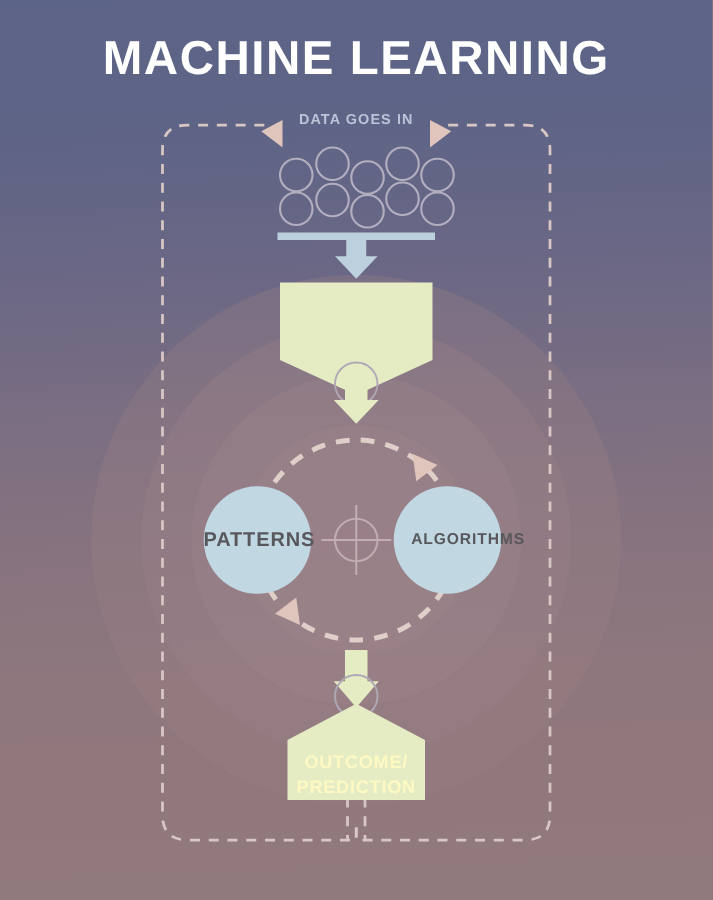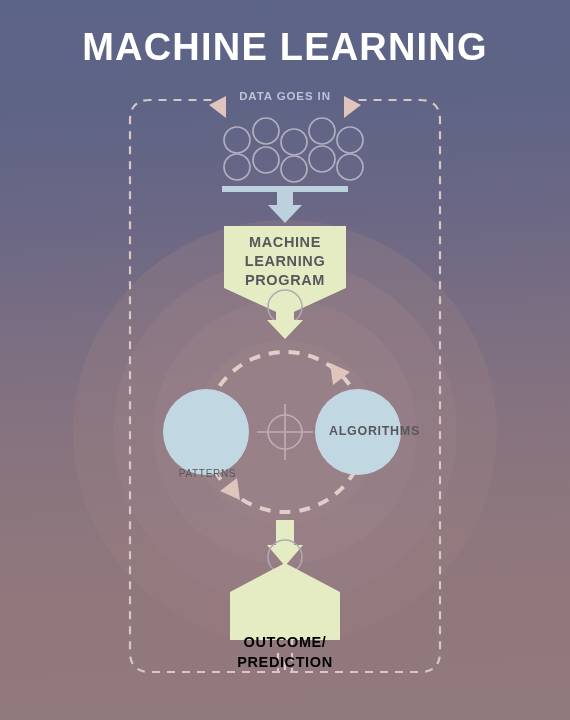--- a/index.html
+++ b/index.html
@@ -51,41 +51,40 @@
   #mlp-label {
     top:233px; left:185px; width:200px;
     font-size:14.5px;
     font-weight:bold;
     letter-spacing:0.6px;
     line-height:19px;
     color:#57575c;
   }
   #patterns-label {
     top:424px; left:155px; width:105px;
-    font-size:10px;
-    font-weight:normal;
+    font-size:16px;
+    font-weight:bold;
     letter-spacing:0.7px;
     color:#57575c;
-    margin-top:44px;
   }
   #algorithms-label {
     top:424px; left:305px; width:115px;
     font-size:12.5px;
     font-weight:bold;
     letter-spacing:0.7px;
     color:#57575c;
     text-align:right;
   }
   #outcome-label {
-    top:632px; left:185px; width:200px;
+    top:600px; left:185px; width:200px;
     font-size:14.5px;
     font-weight:bold;
     letter-spacing:0.6px;
     line-height:20px;
-    color:#000000;
+    color:#fef9c3;
   }
 </style>
 </head>
 <body>
 
 <div id="stage">
 
   <div id="bg-gradient"></div>
 
   <svg id="glow-rings" viewBox="0 0 570 720">
@@ -163,23 +162,20 @@
     <circle cx="285" cy="557" r="17" fill="none" stroke="#b0a8b4" stroke-width="1.5"></circle>
 
     <path d="M 285 563 L 340 592 L 340 640 L 230 640 L 230 592 Z" fill="#e5ecc4"></path>
 
   </svg>
 
   <div class="lbl" id="title">MACHINE LEARNING</div>
 
   <div class="lbl" id="data-goes-in">DATA GOES IN</div>
 
-  <div class="lbl" id="mlp-label">MACHINE
-LEARNING
-PROGRAM</div>
 
   <div class="lbl" id="patterns-label">PATTERNS</div>
 
   <div class="lbl" id="algorithms-label">ALGORITHMS</div>
 
   <div class="lbl" id="outcome-label">OUTCOME/
 PREDICTION</div>
 
 </div>
 

